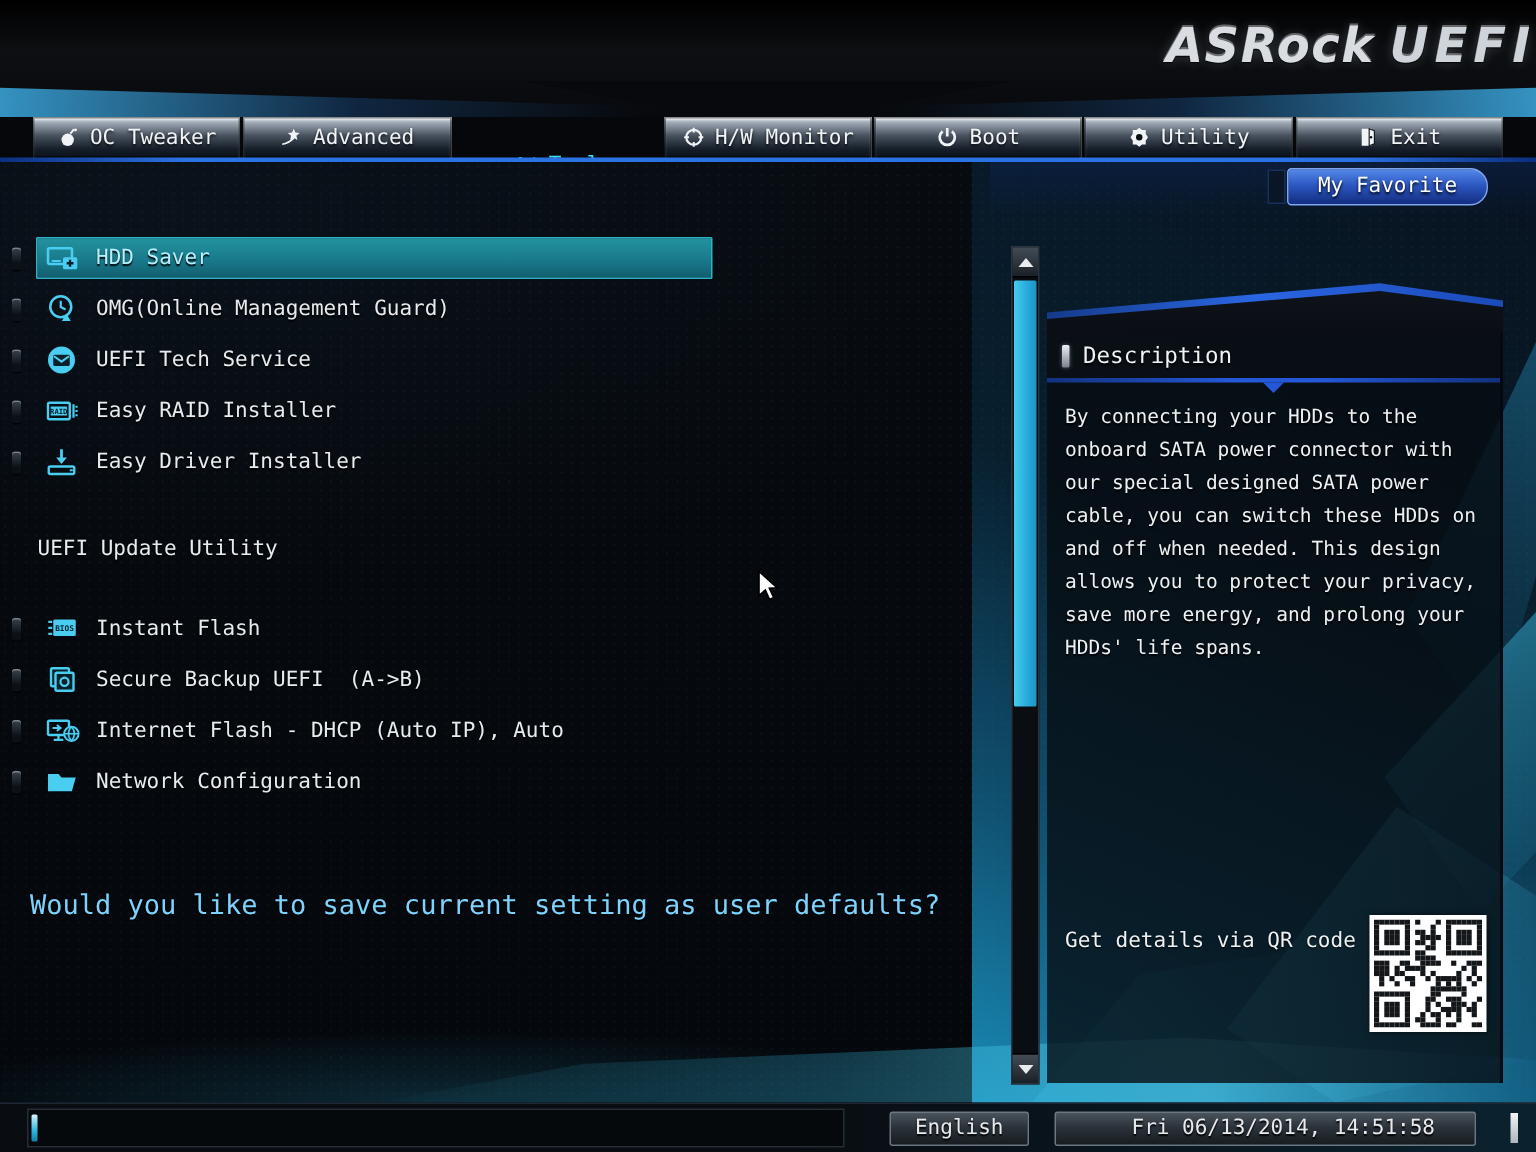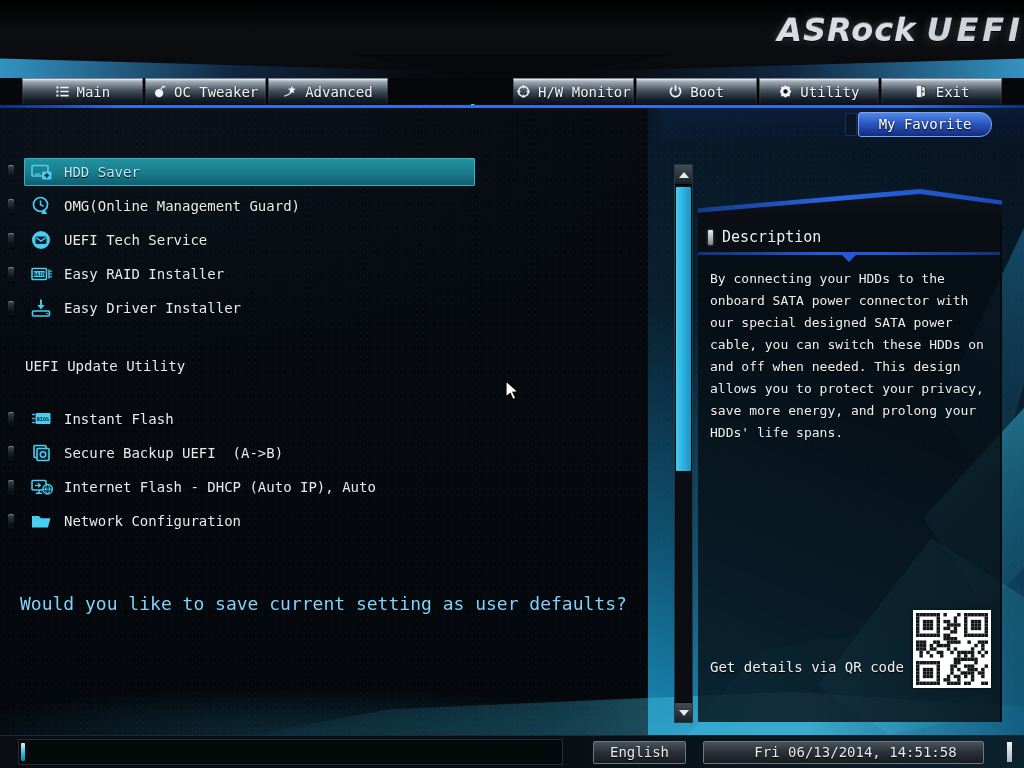--- a/index.html
+++ b/index.html
@@ -123,21 +123,21 @@
   #desc-header{height:30px;display:flex;align-items:center;gap:9px;padding-left:10px;
     background:rgba(11,15,21,.6);}
   #desc-bullet{width:5px;height:15px;border-radius:1px;
     background:linear-gradient(180deg,#eef1f4,#79828c);box-shadow:0 0 3px rgba(200,230,255,.4);}
   #desc-title{font-size:15px;color:#f0f3f5;text-shadow:0 1px 1px #000;}
   #desc-sep{position:relative;height:3px;background:linear-gradient(90deg,#12317e,#2458d8 40%,#2458d8 60%,#12317e);}
   #desc-sep .sep-tri{position:absolute;left:144px;top:3px;width:0;height:0;
     border-left:7px solid transparent;border-right:7px solid transparent;border-top:7px solid #2458d8;}
   #desc-body{padding:13px 6px 0 12px;font-size:13px;line-height:22px;color:#eef1f3;
     white-space:pre-wrap;text-shadow:0 1px 1px #000;}
-  #qr-caption{position:absolute;left:12px;top:397px;font-size:14px;color:#eef1f3;text-shadow:0 1px 1px #000;margin-top:40px;}
+  #qr-caption{position:absolute;left:12px;top:397px;font-size:14px;color:#eef1f3;text-shadow:0 1px 1px #000;}
   #qr{position:absolute;right:9px;top:388px;width:78px;height:78px;background:#fff;
     display:flex;align-items:center;justify-content:center;box-shadow:0 0 4px rgba(0,0,0,.6);}
 
   
   #statusbar{position:absolute;left:0;top:735px;width:1024px;height:33px;
     background:linear-gradient(90deg,rgba(9,13,18,.95) 52%,rgba(10,22,30,.88) 70%,rgba(12,40,54,.82));
     border-top:1px solid #1d2834;}
   #status-input{position:absolute;left:18px;top:3px;width:545px;height:26px;
     border:1px solid #242e39;background:rgba(2,4,6,.45);}
   #status-caret{position:absolute;left:2px;top:3px;width:4px;height:18px;
@@ -162,31 +162,20 @@
   <div id="header">
     <div class="glow-left"></div>
     <div class="glow-right"></div>
     <div class="vee"></div>
     <div id="logo">
       <span>ASRock</span><span class="uefi">UEFI</span>
     </div>
   </div>
 
   <div id="tabbar">
-      <div class="tab">
-        <span class="tabicon">
-          <svg viewBox="0 0 16 16">
-            <rect x="1.5" y="2.6" width="2.2" height="2.2" fill="currentColor"></rect>
-            <rect x="1.5" y="6.9" width="2.2" height="2.2" fill="currentColor"></rect>
-            <rect x="1.5" y="11.2" width="2.2" height="2.2" fill="currentColor"></rect>
-            <path d="M5.6 3.7h9M5.6 8h9M5.6 12.3h9" stroke="currentColor" stroke-width="1.8" fill="none"></path>
-          </svg>
-        </span>
-        <span class="tablabel">Main</span>
-      </div>
       <div class="tab">
         <span class="tabicon">
           <svg viewBox="0 0 16 16">
             <circle cx="7.6" cy="9.8" r="4.4" fill="currentColor"></circle>
             <path d="M9.5 5.5l1.8-2.2M11 2.6l1.6.4" stroke="currentColor" stroke-width="1.4" fill="none"></path>
             <circle cx="13.2" cy="2.8" r="1" fill="currentColor"></circle>
           </svg>
         </span>
         <span class="tablabel">OC Tweaker</span>
       </div>

